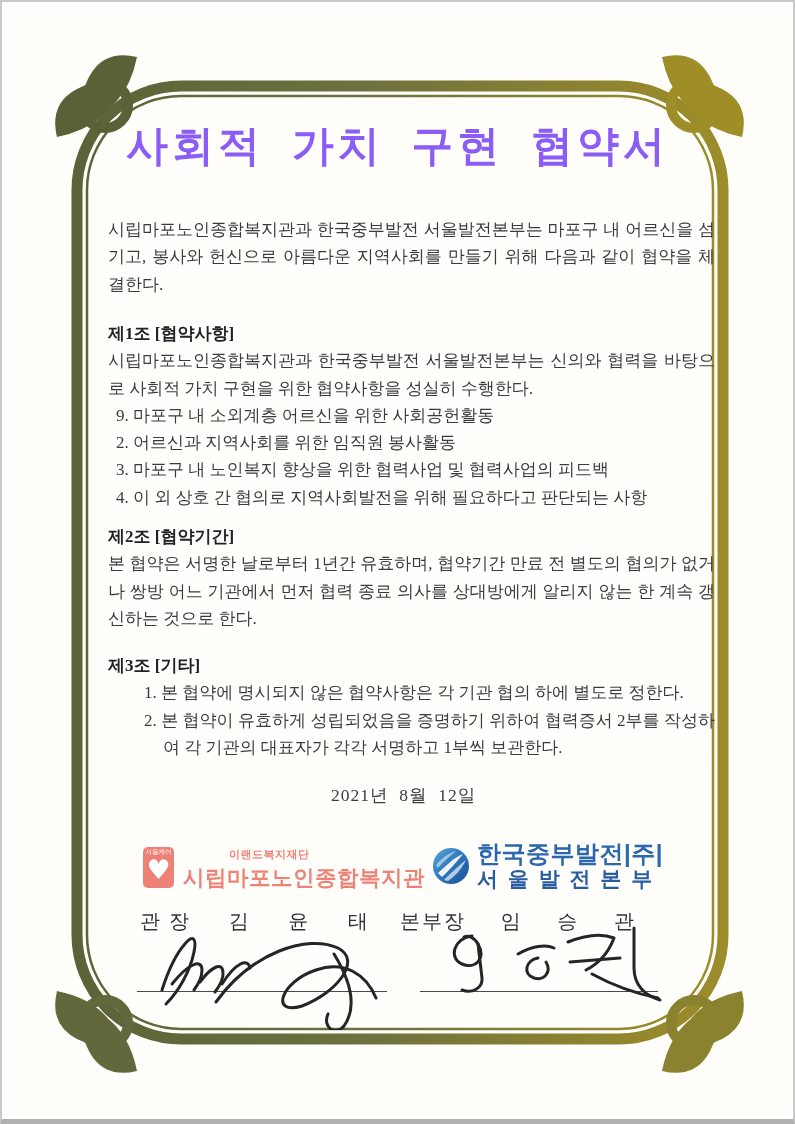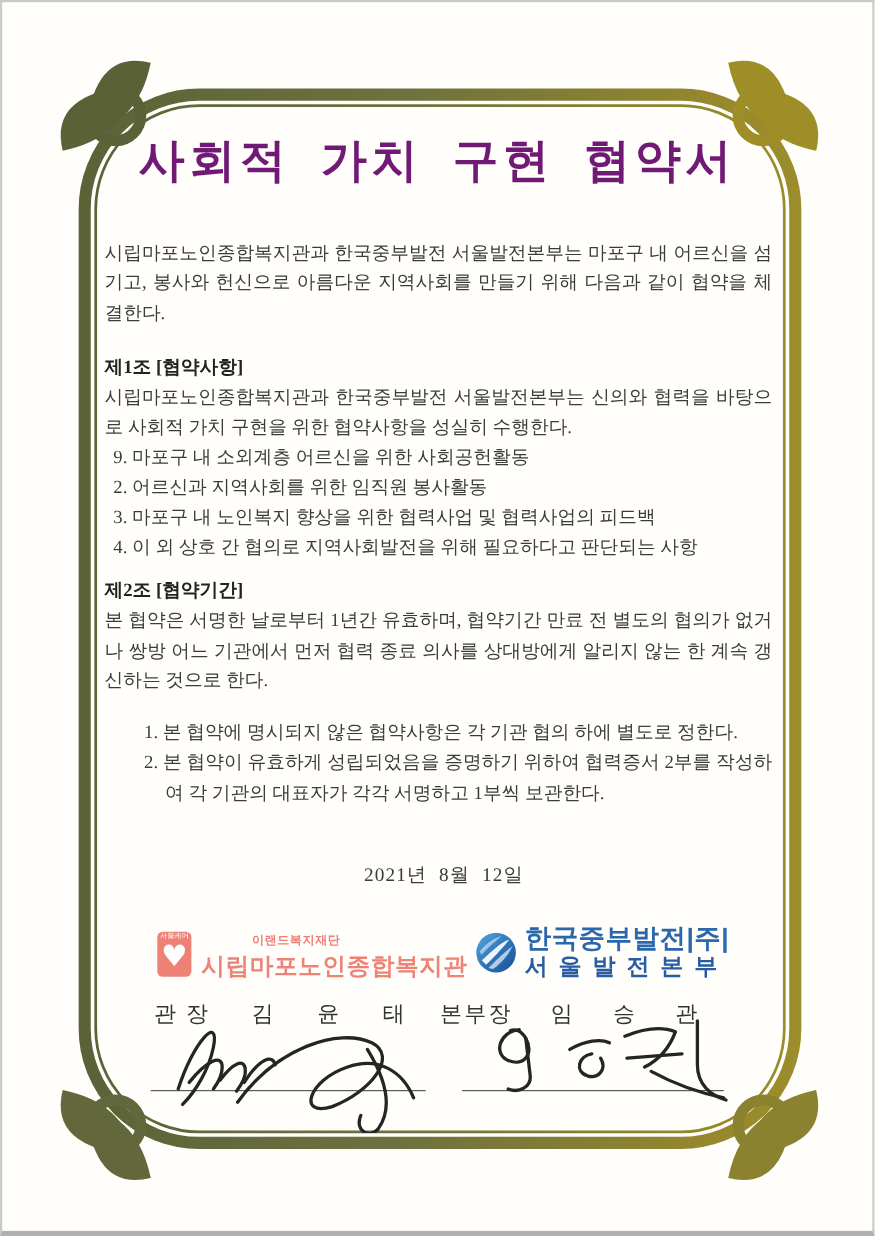--- a/index.html
+++ b/index.html
@@ -8,24 +8,24 @@
     background:#fffefa; box-sizing:border-box;
     border:2px solid #c9c9c9; border-bottom:5px solid #b0b0b0;
     font-family:"Liberation Serif","DejaVu Serif",serif; color:#3b3b3b;
     overflow:hidden;
   }
   svg.frame { position:absolute; left:0; top:0; }
   .title {
     position:absolute; top:116px; left:0; right:0; text-align:center;
     font-family:"Liberation Sans","DejaVu Sans",sans-serif;
     font-weight:700; font-size:42px; letter-spacing:4px; word-spacing:12px;
-    color:#701a75;
+    color:#8b5cf6;
   }
   .block {
-    position:absolute; left:93px; width:607px;
+    position:absolute; left:106px; width:607px;
     font-size:17px; line-height:27.3px; text-align:justify;
   }
   .intro { top:214px; }
   .art1 { top:318px; }
   .art2 { top:521px; }
   .art3 { top:650px; }
   .art-heading { font-weight:700; color:#222; text-align:left; }
   .item { padding-left:8px; }
   .hang { padding-left:19px; text-indent:-19px;margin-left:36px; }
   .date {
@@ -107,20 +107,21 @@
     <div class="item">3. 마포구 내 노인복지 향상을 위한 협력사업 및 협력사업의 피드백</div>
     <div class="item">4. 이 외 상호 간 협의로 지역사회발전을 위해 필요하다고 판단되는 사항</div>
   </div>
 
   <div class="block art2">
     <div class="art-heading">제2조 [협약기간]</div>
     <div>본 협약은 서명한 날로부터 1년간 유효하며, 협약기간 만료 전 별도의 협의가 없거나 쌍방 어느 기관에서 먼저 협력 종료 의사를 상대방에게 알리지 않는 한 계속 갱신하는 것으로 한다.</div>
   </div>
 
   <div class="block art3">
+    <div class="art-heading">제3조 [기타]</div>
     <div class="hang">1. 본 협약에 명시되지 않은 협약사항은 각 기관 협의 하에 별도로 정한다.</div>
     <div class="hang">2. 본 협약이 유효하게 성립되었음을 증명하기 위하여 협력증서 2부를 작성하여 각 기관의 대표자가 각각 서명하고 1부씩 보관한다.</div>
   </div>
 
   <div class="date">2021년  8월  12일</div>
 
   <div class="org-left">
     <div class="heart-box">
       <span class="heart-badge">서울케어</span>
       <span class="heart-glyph">♥</span>

